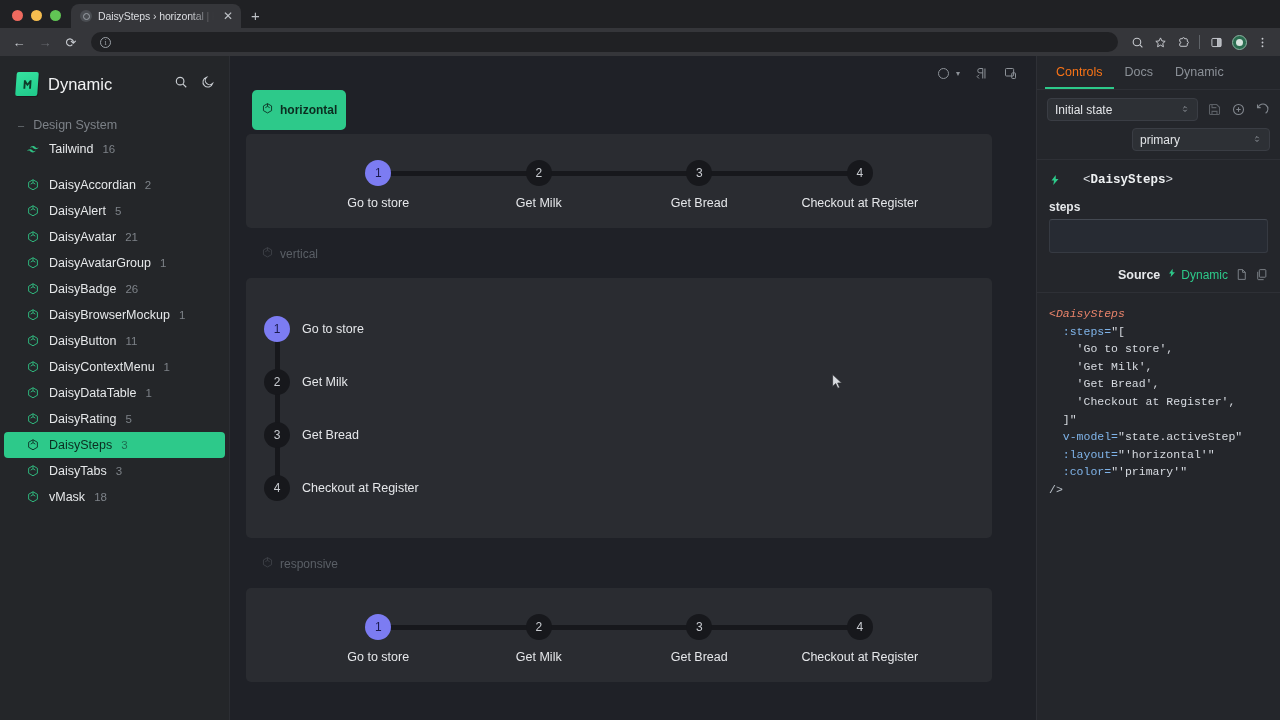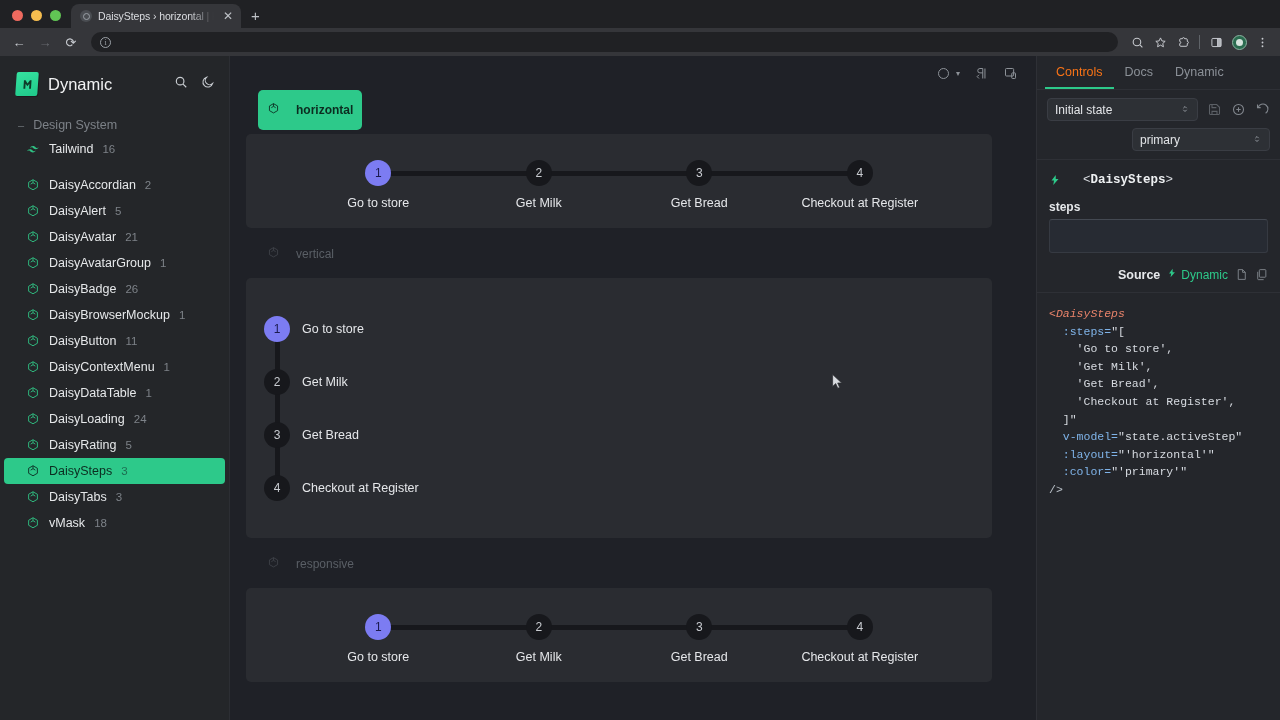--- a/index.html
+++ b/index.html
@@ -133,23 +133,23 @@
   .ct-icon { display: flex; align-items: center; color: #8d9298; }
   .ct-icon svg { width: 15px; height: 15px; }
   .ct-caret { font-size: 8px; color: #8d9298; }
 
   .canvas {
     flex: 1; overflow: hidden; padding: 0 44px 0 16px;
     display: flex; flex-direction: column;
   }
   .variant { margin-bottom: 6px; }
   .variant-label {
-    display: inline-flex; align-items: center; gap: 16px;
+    display: inline-flex; align-items: center; gap: 6px;
     font-size: 12px; padding: 12px 9px; border-radius: 5px;
-    margin-bottom: 4px; margin-left: 12px;
+    margin-bottom: 4px; margin-left: 6px;
   }
   .variant-label svg { width: 13px; height: 13px; }
   .variant-label.on { background: #2dc98a; color: #0c2c20; font-weight: 600; }
   .variant-label.off { color: #5a5f66; }
   .variant-label.off svg { opacity: .55; }
   .stage { background: #2a2c31; border-radius: 5px; }
 
   .steps-h { display: flex; padding: 26px 52px 18px 52px; }
   .step-col { flex: 1; display: flex; flex-direction: column; align-items: center; position: relative; }
   .step-bubble {
@@ -420,30 +420,20 @@
           </div>
           <div class="tree-item">
             <span class="ico">
               <svg viewBox="0 0 24 24" fill="none" stroke="currentColor" stroke-width="1.6">
                 <path d="M12 3l7.5 4.3v8.6L12 20.2 4.5 15.9V7.3z"></path>
                 <path d="M12 3v5M12 8l-4 2.5M12 8l4 2.5"></path>
               </svg>
             </span>
             <span>DaisyDataTable</span>
             <span class="count">1</span>
-          </div>
-          <div class="tree-item">
-            <span class="ico">
-              <svg viewBox="0 0 24 24" fill="none" stroke="currentColor" stroke-width="1.6">
-                <path d="M12 3l7.5 4.3v8.6L12 20.2 4.5 15.9V7.3z"></path>
-                <path d="M12 3v5M12 8l-4 2.5M12 8l4 2.5"></path>
-              </svg>
-            </span>
-            <span>DaisyLoading</span>
-            <span class="count">24</span>
           </div>
           <div class="tree-item">
             <span class="ico">
               <svg viewBox="0 0 24 24" fill="none" stroke="currentColor" stroke-width="1.6">
                 <path d="M12 3l7.5 4.3v8.6L12 20.2 4.5 15.9V7.3z"></path>
                 <path d="M12 3v5M12 8l-4 2.5M12 8l4 2.5"></path>
               </svg>
             </span>
             <span>DaisyRating</span>
             <span class="count">5</span>

